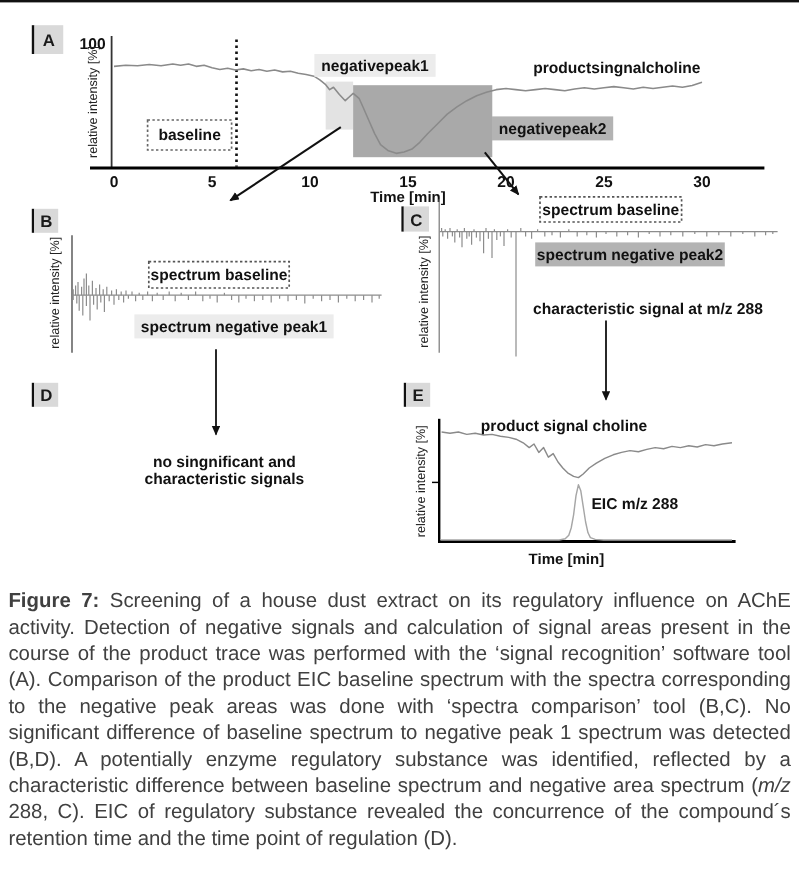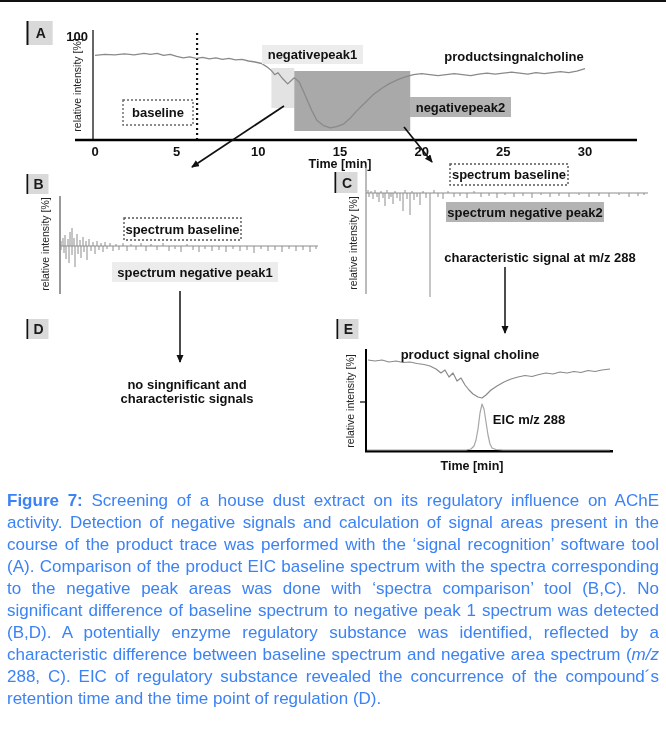--- a/index.html
+++ b/index.html
@@ -5,21 +5,21 @@
   html,body{margin:0;padding:0;background:#ffffff;}
   body{width:666px;height:741px;font-family:"Liberation Sans",sans-serif;color:#000;}
   .fig-wrap{position:relative;width:666px;height:482px;background:#fff;}
   svg text{font-family:"Liberation Sans",sans-serif;}
   .panel-letter{font-size:14px;font-weight:600;fill:#1a1a1a;}
   .tick{font-size:13px;font-weight:700;fill:#111;}
   .axlab{font-size:10.5px;fill:#222;}
   .blab{font-size:13px;font-weight:700;fill:#111;}
   .xlab{font-size:12.5px;font-weight:700;fill:#111;}
   .caption{width:652px;padding:8px 7px 0 7px;font-size:17px;line-height:22px;
-           text-align:justify;color:#3b82f6;}
+           text-align:justify;color:#404040;}
   .caption b{font-weight:700;}
   .caption i{font-style:italic;}
 </style>
 </head>
 <body>
 
 <div class="fig-wrap">
 <svg width="666" height="482" viewBox="0 0 666 482" xmlns="http://www.w3.org/2000/svg">
   <defs>
     <marker id="ah" markerWidth="9" markerHeight="8" refX="7" refY="3.5" orient="auto" markerUnits="userSpaceOnUse">

